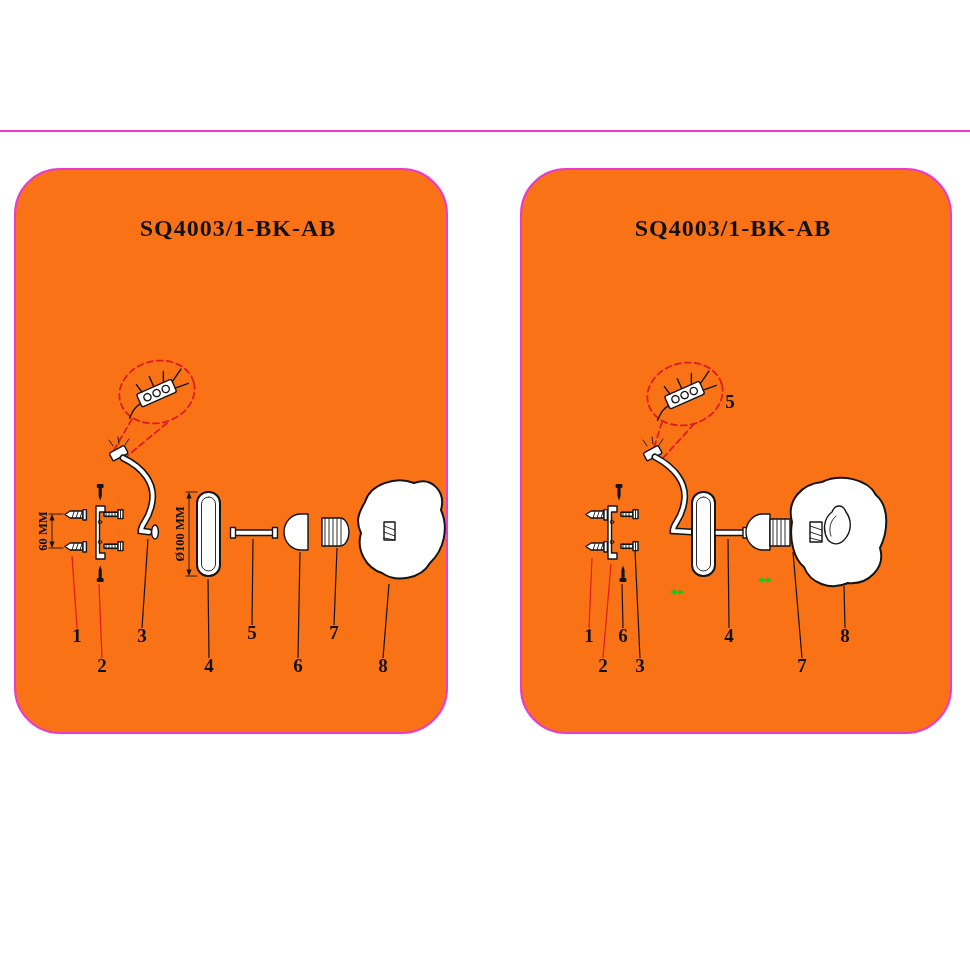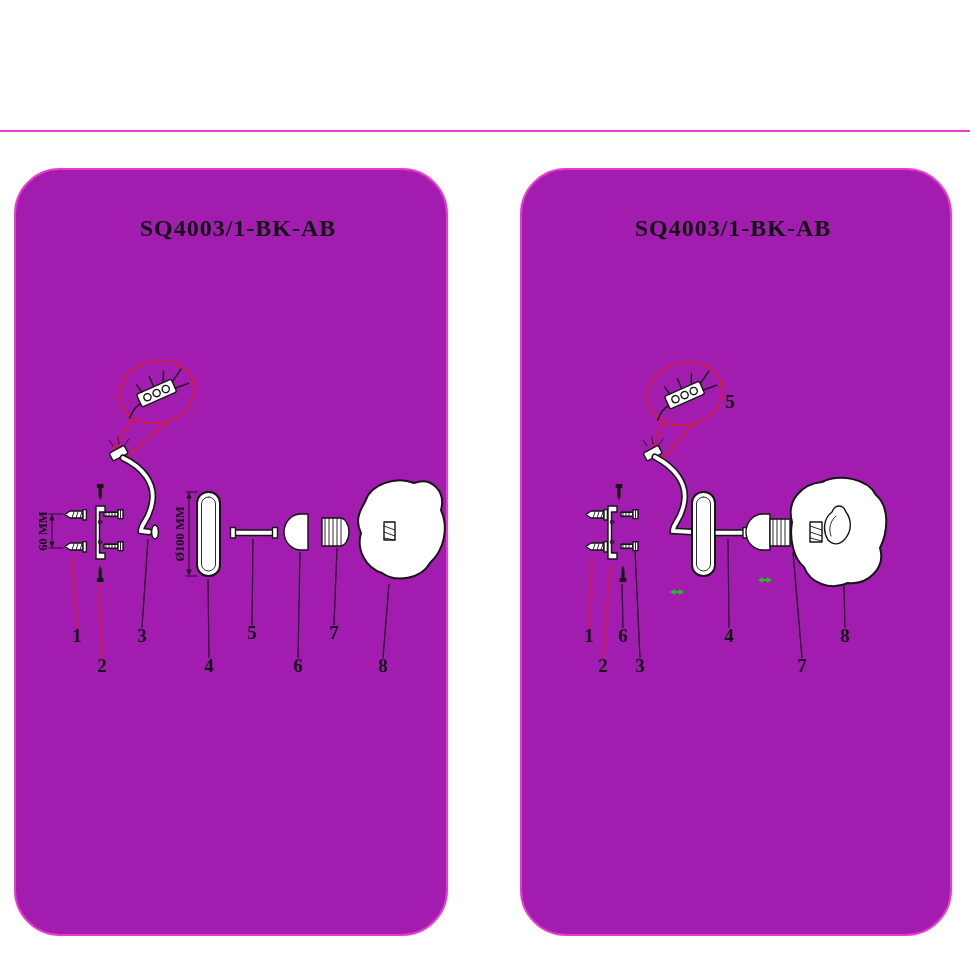--- a/index.html
+++ b/index.html
@@ -1,20 +1,20 @@
 <!DOCTYPE html>
 <html><head>
 <meta charset="utf-8">
 <style>
   html,body{margin:0;padding:0;background:#ffffff;}
   .page{position:relative;width:970px;height:970px;background:#ffffff;overflow:hidden;
         font-family:"Liberation Serif", serif;}
   .top-rule{position:absolute;left:0;top:130px;width:970px;height:2px;background:#e83bcf;}
-  .panel{position:absolute;top:168px;height:768px;border:2px solid #e83bcf;border-radius:46px;
-         background:#a21caf;box-sizing:border-box;}
+  .panel{position:absolute;top:168px;height:566px;border:2px solid #e83bcf;border-radius:46px;
+         background:#f97316;box-sizing:border-box;}
   .panel-left{left:14px;width:434px;}
   .panel-right{left:520px;width:432px;}
   .panel svg{position:absolute;left:0;top:0;}
 
   
   .ink{stroke:#151515;stroke-width:1.4;stroke-linecap:round;stroke-linejoin:round;}
   .ink2{stroke:#151515;stroke-width:2;stroke-linecap:round;stroke-linejoin:round;}
   .thin{stroke:#151515;stroke-width:0.9;stroke-linecap:round;}
   .tube-outer{stroke:#151515;stroke-width:7;fill:none;stroke-linecap:round;}
   .tube-inner{stroke:#ffffff;stroke-width:3.8;fill:none;stroke-linecap:round;}

